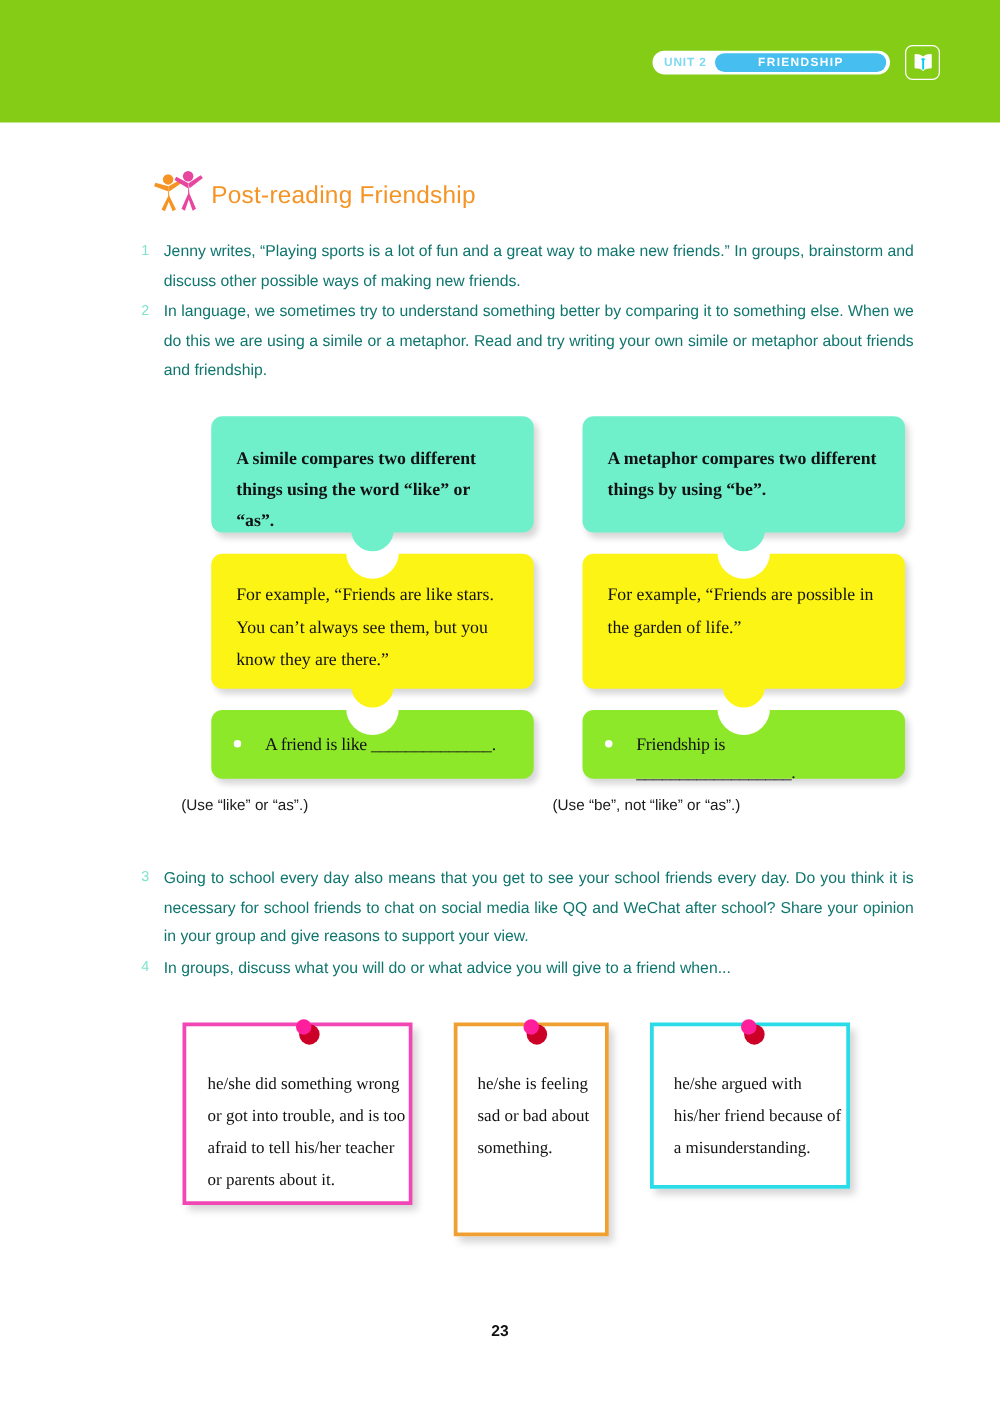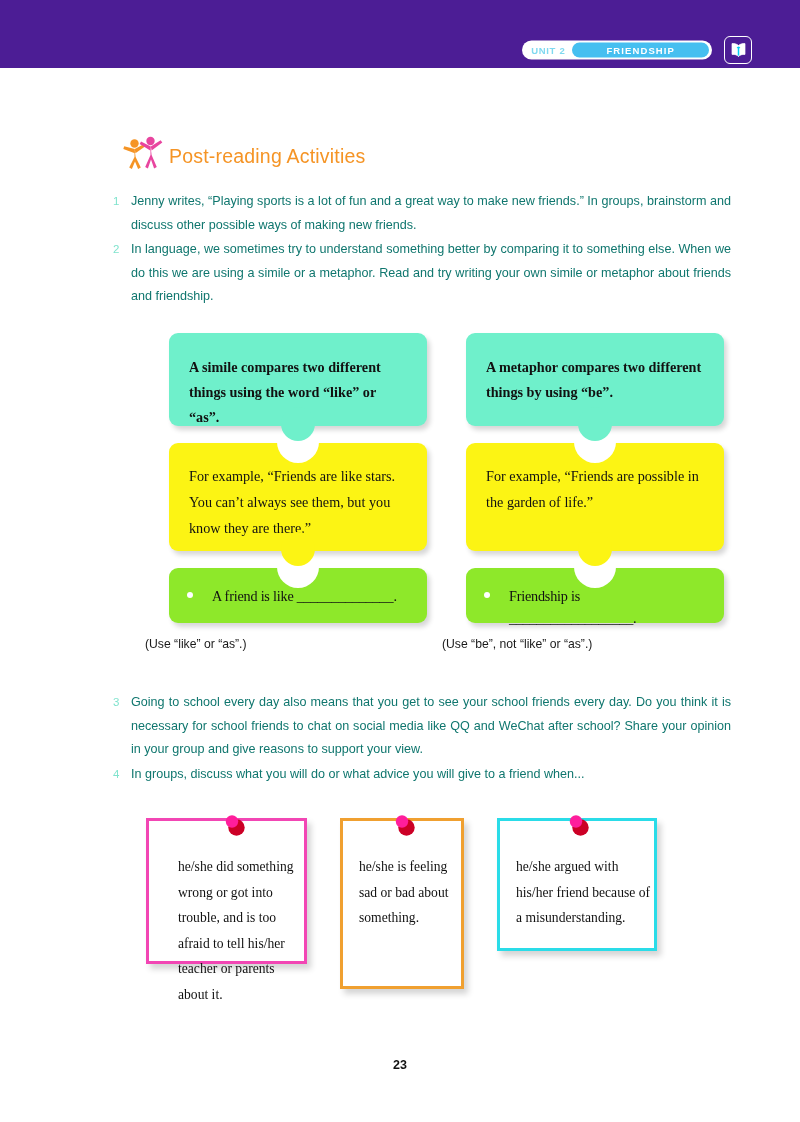--- a/index.html
+++ b/index.html
@@ -12,22 +12,22 @@
     height: 1122px;
     position: relative;
     font-family: "Liberation Sans", sans-serif;
     overflow: hidden;
   }
 
   
   .header-bar {
     position: absolute;
     left: 0; top: 0;
-    width: 800px; height: 68px;
-    background: #4c1d95;
+    width: 800px; height: 98px;
+    background: #84cc16;
   }
   .header-badge {
     position: absolute;
     right: 88px; top: 50px;
     transform: translateY(-50%);
     height: 19px;
     background: #ffffff;
     border-radius: 10px;
     display: flex;
     align-items: center;
@@ -203,21 +203,21 @@
   .card {
     position: relative;
     background: #ffffff;
     box-sizing: border-box;
     box-shadow: 4px 5px 6px rgba(0,0,0,0.17);
     font-family: "Liberation Serif", serif;
     font-size: 13.6px;
     line-height: 25.5px;
     color: #111111;
   }
-  .card-1 { width: 161px; height: 146px; border: 3px solid #f246b4; padding: 33px 0 0 29px; }
+  .card-1 { width: 184px; height: 146px; border: 3px solid #f246b4; padding: 33px 0 0 17px; }
   .card-2 { width: 124px; height: 171px; border: 3px solid #f0a030; padding: 33px 0 0 16px; }
   .card-3 { width: 160px; height: 133px; border: 3px solid #2adce8; padding: 33px 0 0 16px; }
   .pin {
     position: absolute;
     left: 50%;
     top: -10px;
     width: 30px; height: 30px;
     margin-left: -14px;
     pointer-events: none;
   }
@@ -264,21 +264,21 @@
       <path d="M12.8 13.0 L21.5 8.2 L23.0 10.6 L13.4 17.2 Z"></path>
     </g>
 
     <g fill="#e8459f">
       <circle cx="28.5" cy="5.0" r="4.2"></circle>
       <path d="M28.5 9.7 L28.5 19 L23.2 31.0 L25.9 32.5 L29.0 23.6 L32.1 32.5 L34.8 31.0 L29.6 19 Z"></path>
       <path d="M28.8 10.5 L19.0 5.4 L17.6 7.9 L28.3 14.6 Z"></path>
       <path d="M28.8 10.5 L38.6 4.2 L40.3 6.4 L29.6 14.6 Z"></path>
     </g>
   </svg>
-  <div class="section-title-text">Post-reading Activities</div>
+  <div class="section-title-text">Post-reading Friendship</div>
 </div>
 
 <div class="qlist" style="top:190px;">
   <div class="qitem">
     <div class="qnum">1</div>
     <div class="qtext">Jenny writes, “Playing sports is a lot of fun and a great way to make new friends.” In groups, brainstorm and discuss other possible ways of making new friends.</div>
   </div>
   <div class="qitem">
     <div class="qnum">2</div>
     <div class="qtext">In language, we sometimes try to understand something better by comparing it to something else. When we do this we are using a simile or a metaphor. Read and try writing your own simile or metaphor about friends and friendship.</div>

